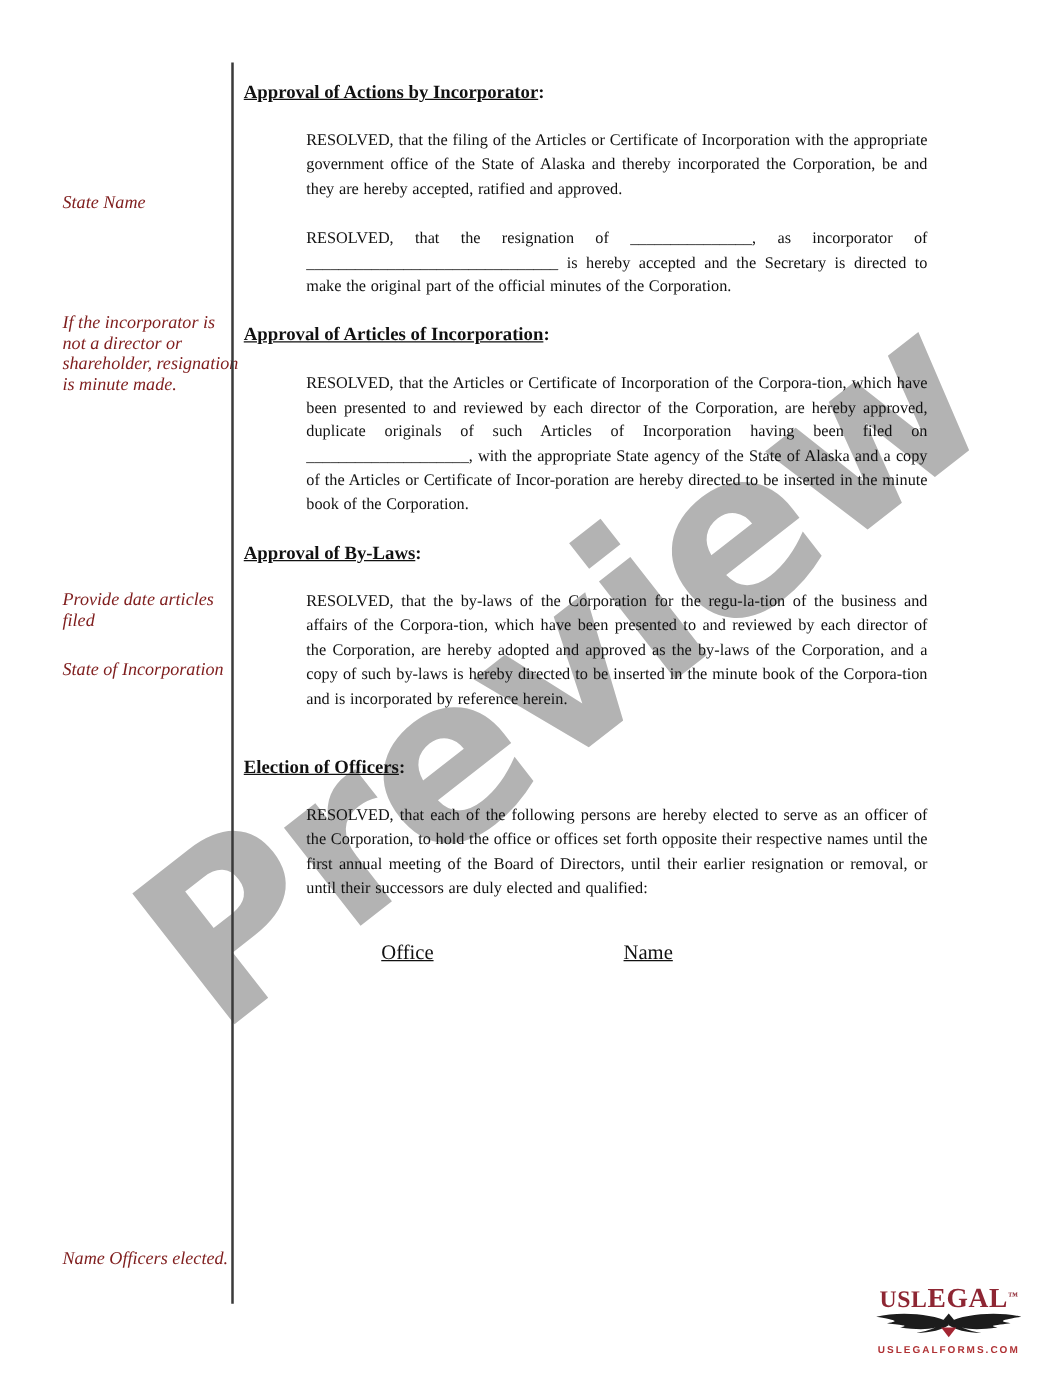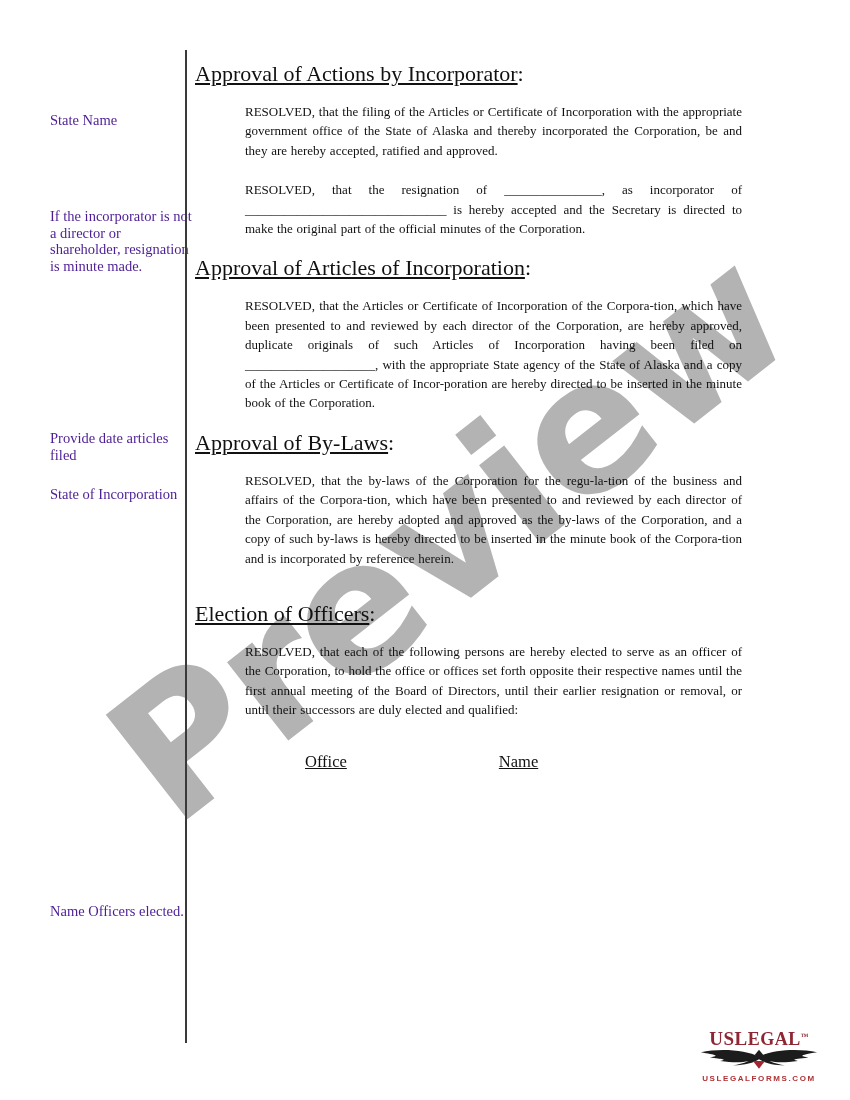--- a/index.html
+++ b/index.html
@@ -16,34 +16,35 @@
     z-index:1; pointer-events:none; text-align:center; line-height:1;
   }
   
   .vline {
     position:absolute; left:185px; top:50px; width:1.5px; height:993px;
     background:#3a3a3a; z-index:3;
   }
   
   .note {
     position:absolute; left:50px; width:142px;
-    font-size:14.5px; line-height:16.5px; color:#4c1d95;
+    font-style:italic; font-size:14.5px; line-height:16.5px; color:#7f1d1d;
     z-index:2;
+    margin-top:42px;
   }
   .note-0 { top:112px; white-space:nowrap; }
   .note-1 { top:208px; }
   .note-2 { top:430px; }
   .note-3 { top:486px; white-space:nowrap; }
-  .note-4 { top:903px; white-space:nowrap; }
+  .note-4 { top:957px; white-space:nowrap; }
   
   .content {
     position:absolute; left:195px; top:64px; width:547px; z-index:2;
   }
   .sec-h {
-    font-weight:normal; font-size:22px; line-height:20px; margin:0 0 18px 0;
+    font-weight:bold; font-size:15px; line-height:20px; margin:0 0 18px 0;
   }
   .sec-h .sec-title { text-decoration:underline; }
   .sec-body {
     font-size:13px; line-height:19.4px; text-align:justify;
     margin:0 0 20px 50px; word-spacing:0.5px;
   }
   .space-before { margin-top:36px; }
   
   .officers { margin-top:32px; font-size:16.5px; }
   .t-head { margin-bottom:18px; }
@@ -57,21 +58,21 @@
   }
   
   .logo {
     position:absolute; right:20px; top:1026px; width:142px; text-align:center; z-index:2;
   }
   .logo-text {
     font-family:"Liberation Serif", serif; font-weight:bold; color:#8e2633;
     line-height:22px; white-space:nowrap;
   }
   .logo-text .lg { font-size:19px; letter-spacing:0.5px; }
-  .logo-text .sm { font-size:18px; letter-spacing:0.5px;font-family:Liberation Serif, serif; }
+  .logo-text .sm { font-size:22px; letter-spacing:0.5px;font-family:Liberation Serif, serif; }
   .logo-text .tm { font-size:8px; vertical-align:super; }
   .logo-eagle { display:block; margin:-3px auto 0 auto; }
   .logo-site {
     font-family:"Liberation Sans", sans-serif; font-weight:bold;
     font-size:8px; letter-spacing:1.6px; color:#b03235; margin-top:0px;
   }
 </style>
 </head>
 <body>
 

